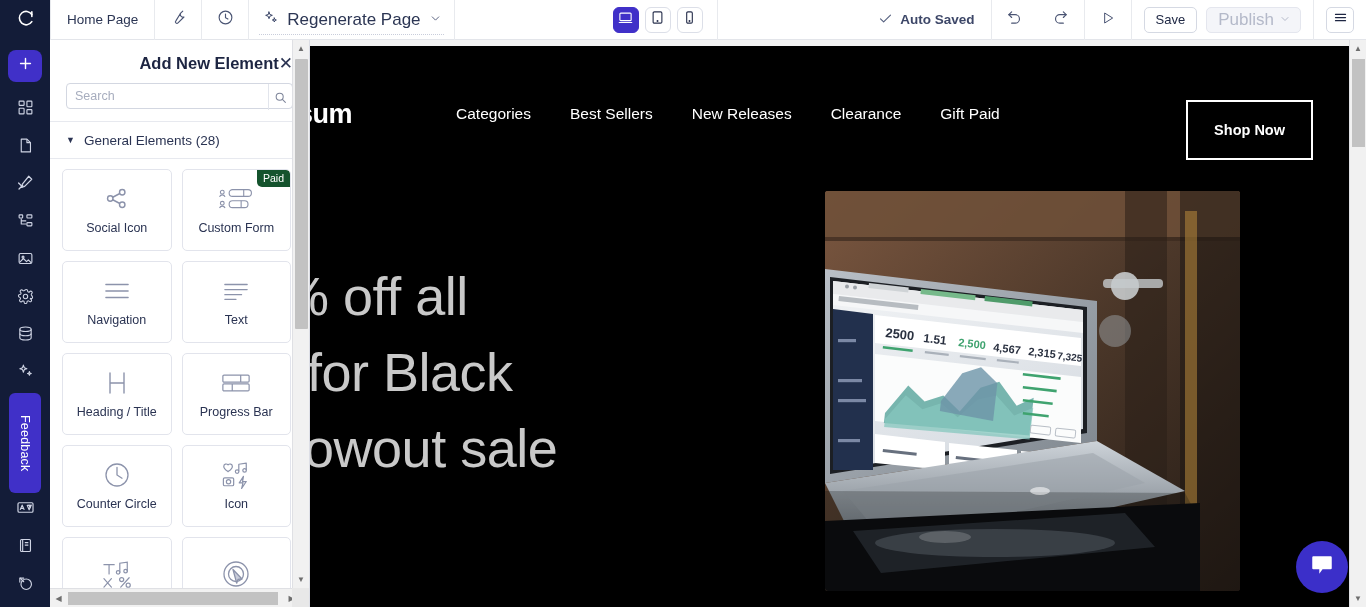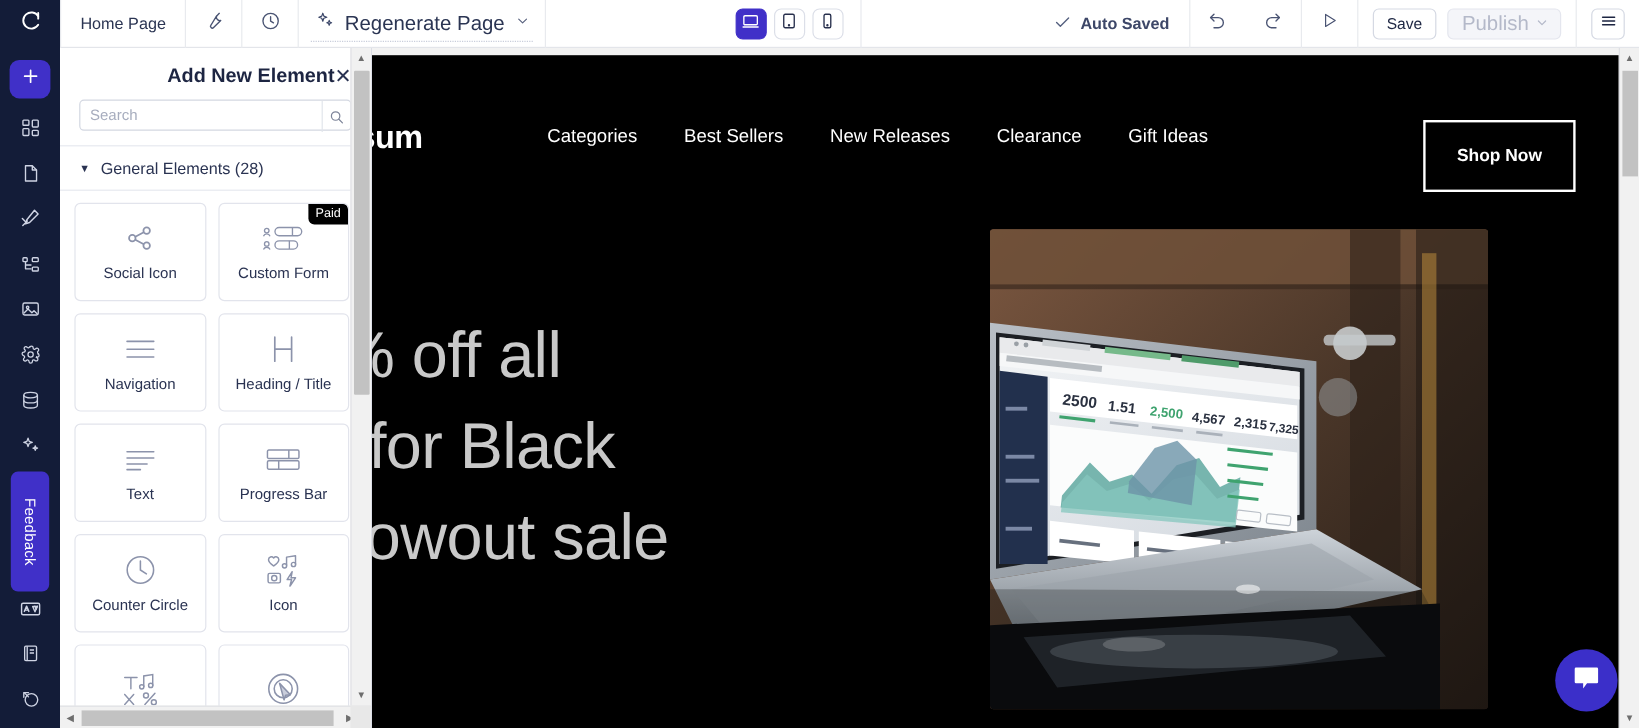--- a/index.html
+++ b/index.html
@@ -138,21 +138,21 @@
   }
   .el-card {
     height: 82px; border: 1px solid #e2e4ec; border-radius: 5px; background: #fff;
     display: flex; flex-direction: column; align-items: center; justify-content: center;
     gap: 8px; cursor: pointer; position: relative; overflow: hidden;
   }
   .el-icon { color: #8c93ab; display: flex; align-items: center; justify-content: center;
              height: 28px; }
   .el-label { font-size: 12.5px; color: #2a3352; text-align: right; }
   .paid-badge {
-    position: absolute; top: 0; right: 0; background: #000000; color: #fff;
+    position: absolute; top: 0; right: 0; background: #14532d; color: #fff;
     font-size: 10.5px; padding: 2px 6px 3px 6px; border-radius: 0 4px 0 5px; margin-left: 28px;
   }
 
   
   .vscroll {
     position: absolute; top: 40px; left: 292px; width: 17px; height: 548px;
     background: #f1f1f1; border-left: 1px solid #dfe0e4; z-index: 22;
   }
   .vscroll .arrow-up, .vscroll .arrow-dn {
     position: absolute; left: 0; width: 16px; height: 17px;
@@ -594,34 +594,34 @@
           <span class="el-icon">
             <svg width="26" height="22" viewBox="0 0 28 22" fill="none" stroke="#8c93ab" stroke-width="1.4" stroke-linecap="round">
               <path d="M2 4h24M2 11h24M2 18h24"></path>
             </svg>
           </span>
           <span class="el-label">Navigation</span>
         </div>
 
         <div class="el-card">
           <span class="el-icon">
+            <svg width="26" height="22" viewBox="0 0 28 22" fill="none" stroke="#8c93ab" stroke-width="1.4" stroke-linecap="round">
+              <path d="M2 4h24M2 9.5h24M2 15h18M2 20h12"></path>
+            </svg>
+          </span>
+          <span class="el-label">Text</span>
+        </div>
+
+        <div class="el-card">
+          <span class="el-icon">
             <svg width="24" height="26" viewBox="0 0 24 26" fill="none" stroke="#8c93ab" stroke-width="1.4" stroke-linecap="round">
               <path d="M5 3v20M19 3v20M5 13h14"></path>
             </svg>
           </span>
           <span class="el-label">Heading / Title</span>
-        </div>
-
-        <div class="el-card">
-          <span class="el-icon">
-            <svg width="26" height="22" viewBox="0 0 28 22" fill="none" stroke="#8c93ab" stroke-width="1.4" stroke-linecap="round">
-              <path d="M2 4h24M2 9.5h24M2 15h18M2 20h12"></path>
-            </svg>
-          </span>
-          <span class="el-label">Text</span>
         </div>
 
         <div class="el-card">
           <span class="el-icon">
             <svg width="30" height="22" viewBox="0 0 32 22" fill="none" stroke="#8c93ab" stroke-width="1.3">
               <rect x="2" y="2.5" width="28" height="7.5" rx="1.2"></rect>
                 <path d="M21 2.5v7.5"></path>
               <rect x="2" y="12" width="28" height="7.5" rx="1.2"></rect>
                 <path d="M12 12v7.5"></path>
             </svg>
@@ -701,21 +701,21 @@
   <div class="canvas">
     <div class="site">
 
       <div class="site-nav">
         <div class="site-logo">sum</div>
         <div class="site-links">
           <span class="site-link">Categories</span>
           <span class="site-link">Best Sellers</span>
           <span class="site-link">New Releases</span>
           <span class="site-link">Clearance</span>
-          <span class="site-link">Gift Ideas</span>
+          <span class="site-link">Gift Paid</span>
         </div>
         <button class="shop-btn">Shop Now</button>
       </div>
 
       <div class="hero-text">
         <div>60% off all</div>
         <div>ets for Black</div>
         <div>y blowout sale</div>
       </div>
 

